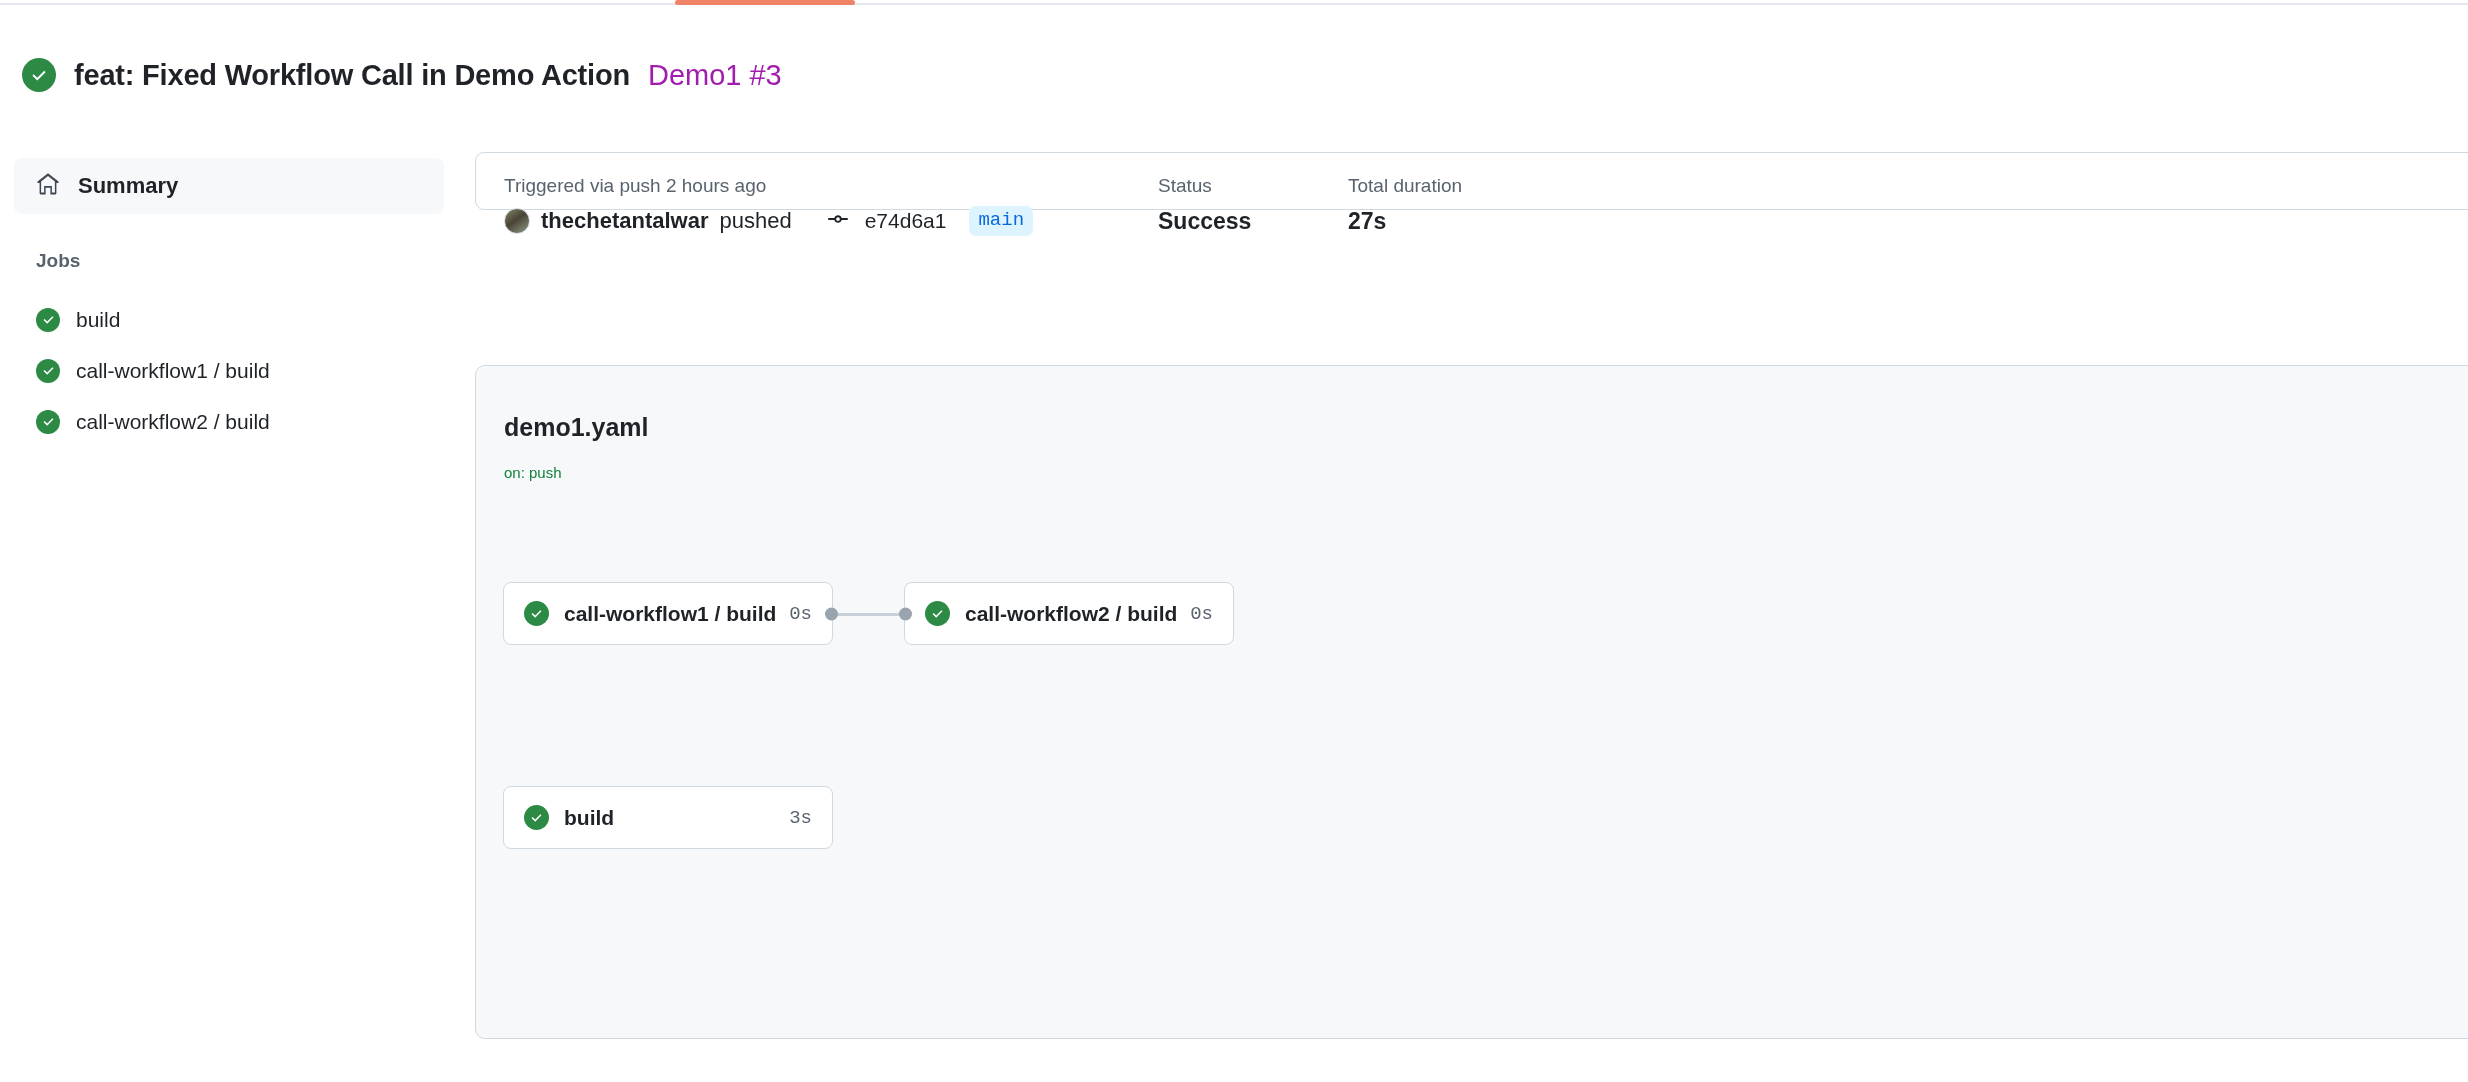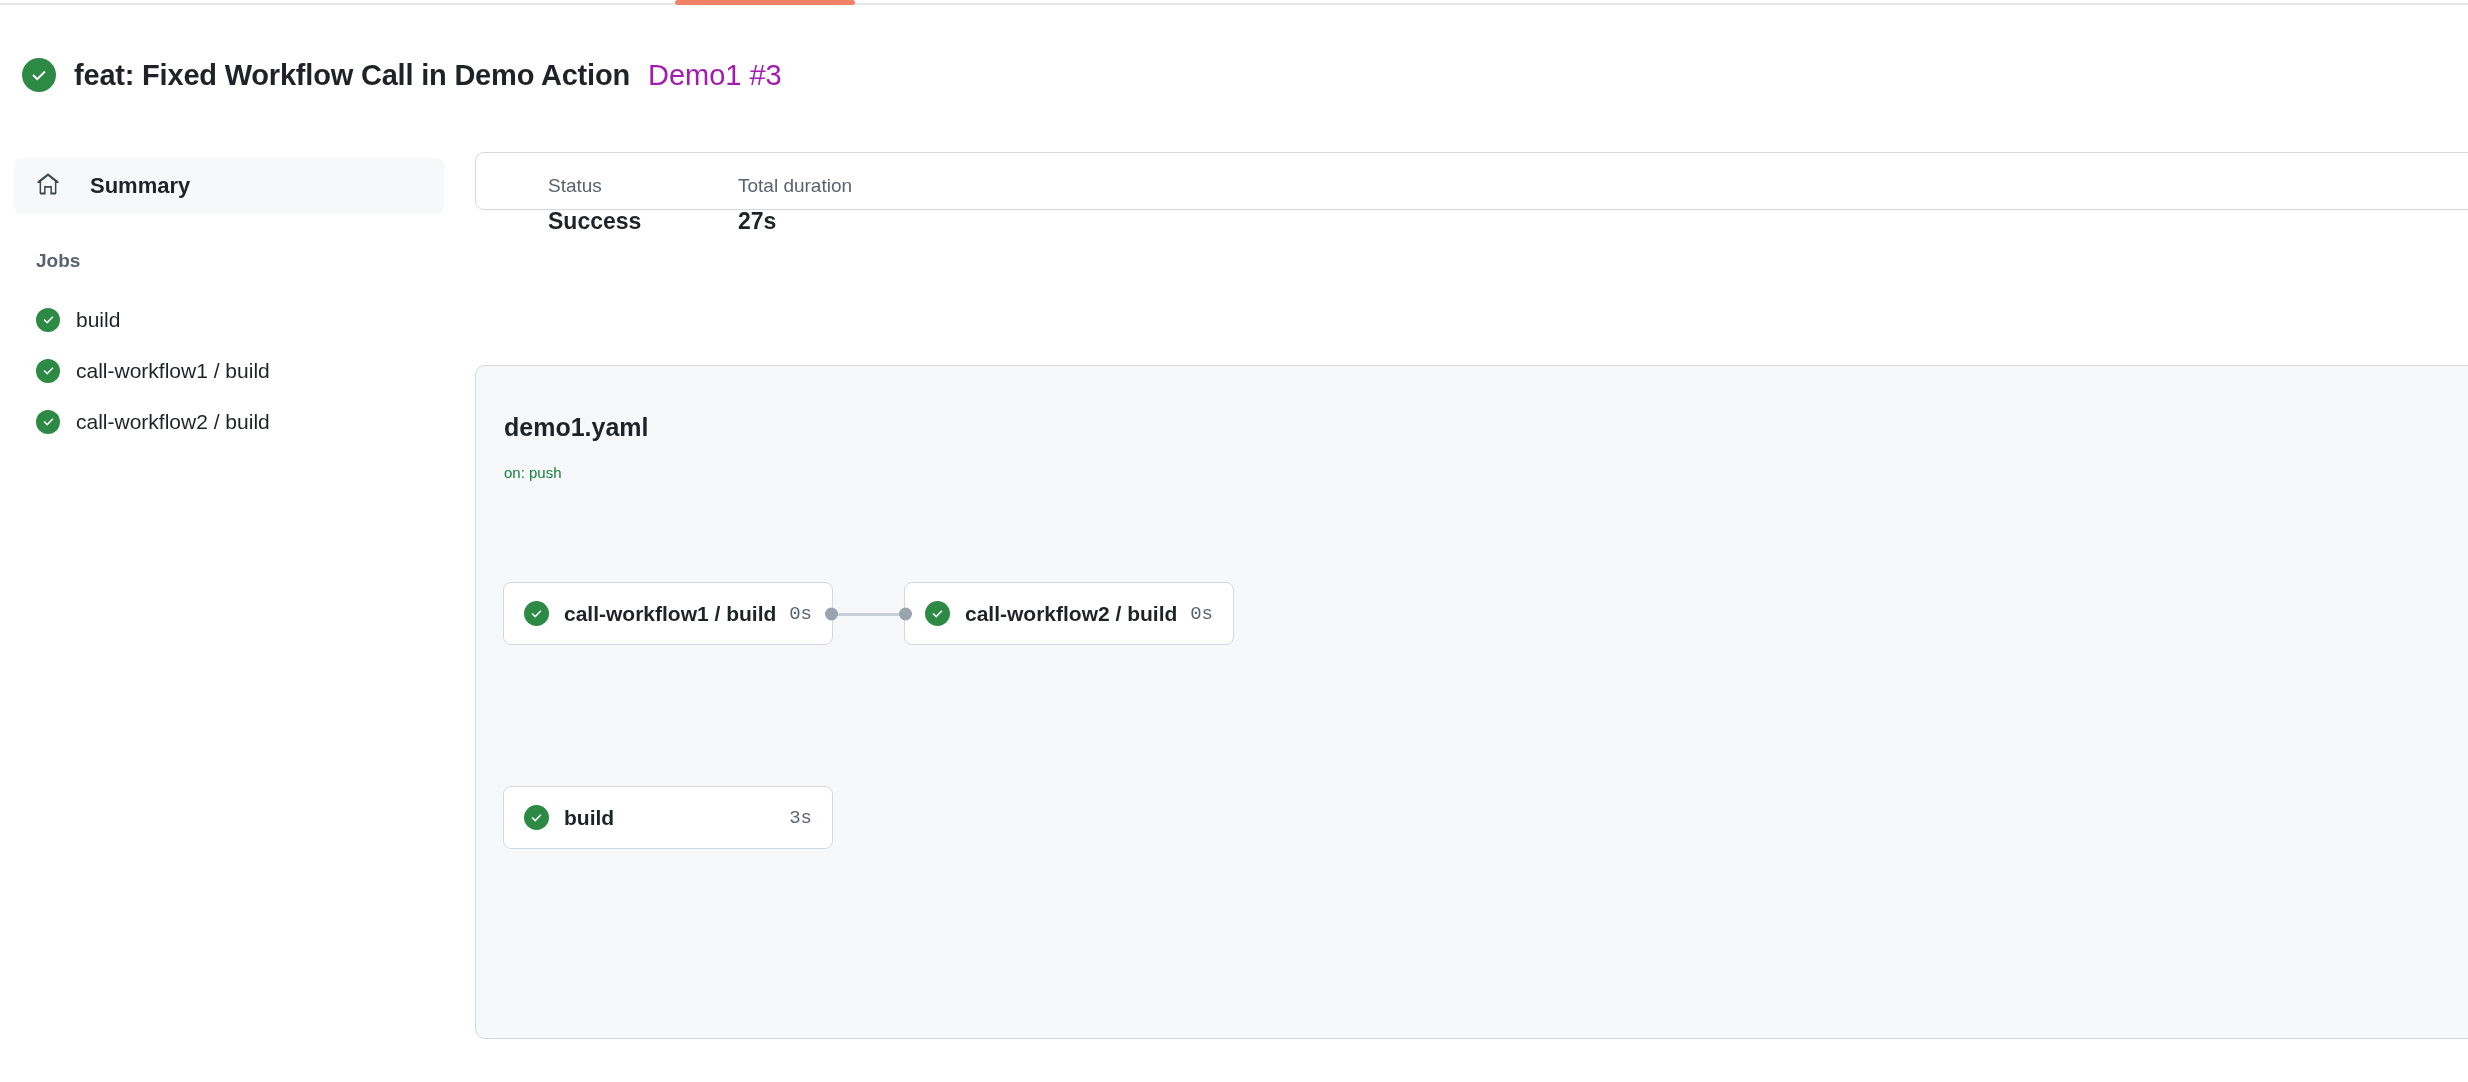--- a/index.html
+++ b/index.html
@@ -69,21 +69,21 @@
   
   .sidebar {
     position: absolute;
     top: 158px;
     left: 14px;
     width: 430px;
   }
   .sidebar-summary {
     display: flex;
     align-items: center;
-    gap: 30px;
+    gap: 18px;
     height: 56px;
     padding: 0 22px;
     border-radius: 8px;
     background: #f6f8fa;
     cursor: pointer;
   }
   .sidebar-summary .label {
     font-size: 22px;
     font-weight: 600;
     color: #1f2328;
@@ -330,20 +330,36 @@
       </span>
       <span class="label">call-workflow2 / build</span>
     </div>
 
   </div>
 </div>
 
 <div class="info-card">
   <div class="info-inner">
 
+    <div class="info-col trigger">
+      <span class="info-label">Triggered via push 2 hours ago</span>
+      <div class="trigger-row">
+        <span class="avatar"></span>
+        <span class="pusher-name">thechetantalwar</span>
+        <span class="pushed-word">pushed</span>
+        <span class="commit-sep"></span>
+        <span>
+          <svg width="24" height="20" viewBox="0 0 16 16" aria-hidden="true">
+            <path fill="#1f2328" d="M10.9 7.25a3 3 0 0 0-5.8 0H.75a.75.75 0 0 0 0 1.5h4.35a3 3 0 0 0 5.8 0h4.35a.75.75 0 0 0 0-1.5h-4.35ZM8 6.5a1.5 1.5 0 1 1 0 3 1.5 1.5 0 0 1 0-3Z"></path>
+          </svg>
+        </span>
+        <span class="commit-sha">e74d6a1</span>
+        <span class="branch-badge">main</span>
+      </div>
+    </div>
 
     <div class="info-col status">
       <span class="info-label">Status</span>
       <span class="info-value">Success</span>
     </div>
 
     <div class="info-col duration">
       <span class="info-label">Total duration</span>
       <span class="info-value">27s</span>
     </div>

